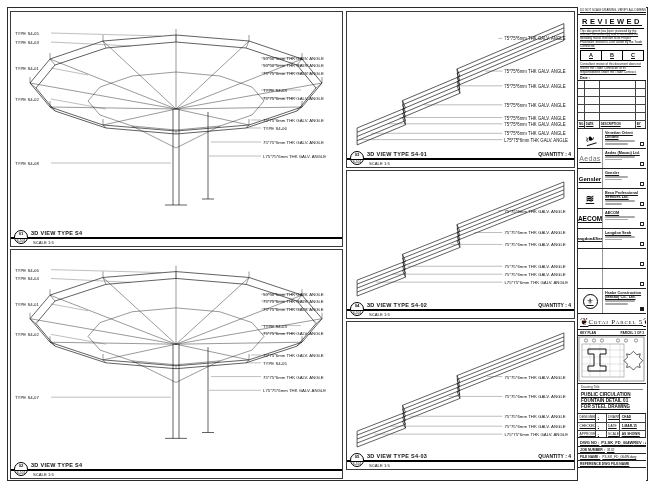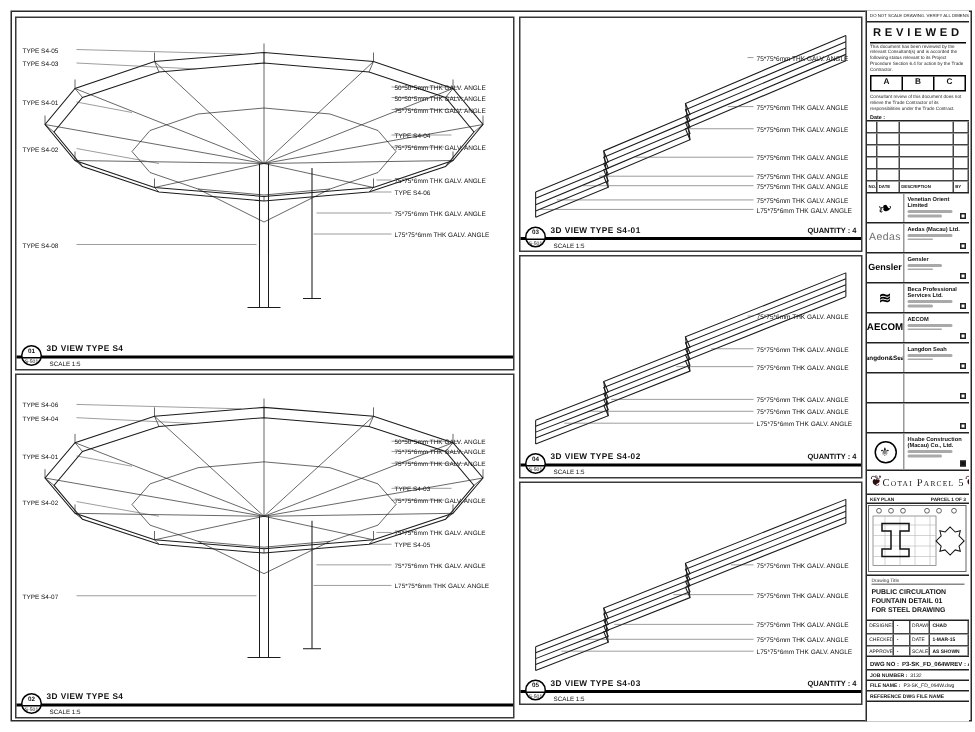--- a/index.html
+++ b/index.html
@@ -18,21 +18,21 @@
   .vb-scale { position:absolute; left:22px; top:13.5px; font-size:4.2px; }
   .bubble { position:absolute; left:3px; top:4px; width:14px; height:14px; border:1px solid #000; border-radius:50%; background:#fff; text-align:center; }
   .bubble .bno { display:block; font-size:4.2px; font-weight:bold; line-height:6.5px; border-bottom:1px solid #000; }
   .bubble .bsh { display:block; font-size:3.4px; line-height:5.5px; }
   .wire { stroke:#1c1c1c; stroke-width:.7; fill:none; }
   .wire2 { stroke:#1c1c1c; stroke-width:.45; fill:none; }
   .leader { stroke:#444; stroke-width:.35; fill:none; }
   .ct { font-size:4.3px; fill:#111; font-family:"Liberation Sans",sans-serif; }
 
   
-  #rstrip { position:absolute; left:577px; top:7px; width:69px; height:474px; border-left:1.2px solid #2b2b2b; background:#fff; display:flex; flex-direction:column; font-size:3.4px; }
+  #rstrip { position:absolute; left:577px; top:7px; width:69px; height:474px; border-left:1.2px solid #2b2b2b; background:#fff; display:flex; flex-direction:column; font-size:3.4px;text-decoration:underline; }
   .rs { border-bottom:1px solid #222; position:relative; overflow:hidden; flex:none; }
   .tiny { font-size:3.1px; color:#222; line-height:1.25; }
   #top-note { height:8px; padding:1px 2px; font-size:2.9px; white-space:nowrap; overflow:hidden; }
   #stamp { height:66px; padding:1px 2px; }
   #stamp-title { text-align:center; font-size:7.5px; font-weight:bold; letter-spacing:2.5px; border-bottom:1px solid #000; padding:1px 0 1.5px; }
   #stamp-body1 { margin-top:1px; }
   .abc-row { display:flex; margin-top:1.5px; border:1px solid #000; }
   .abc-cell { flex:1; text-align:center; font-size:5.5px; font-weight:bold; line-height:9px; border-right:1px solid #000; }
   .abc-cell:last-child { border-right:none; }
   #stamp-body2 { margin-top:1.5px; }

